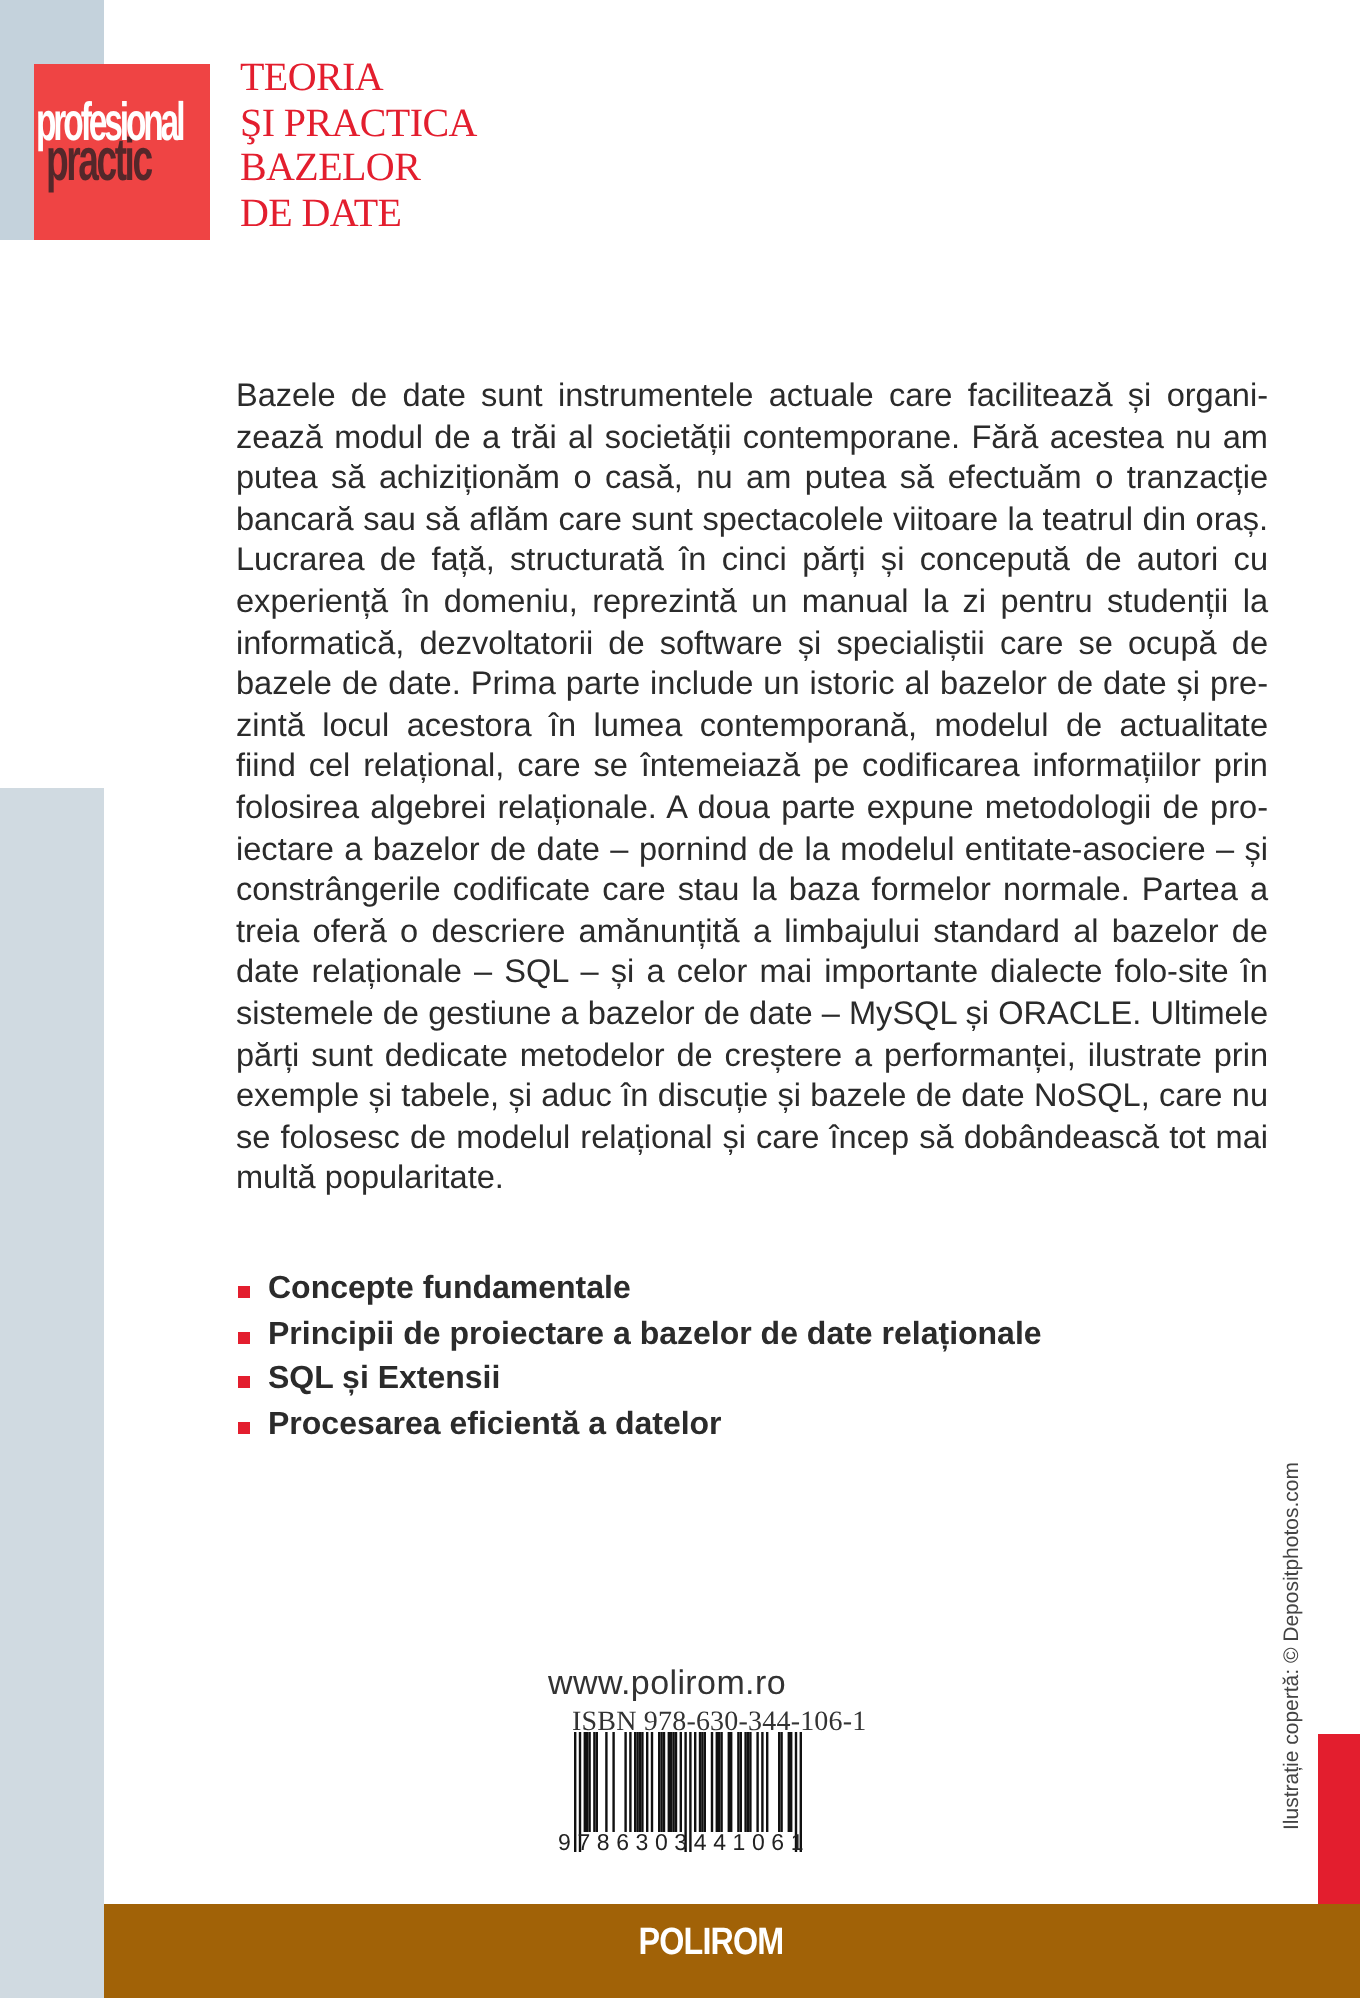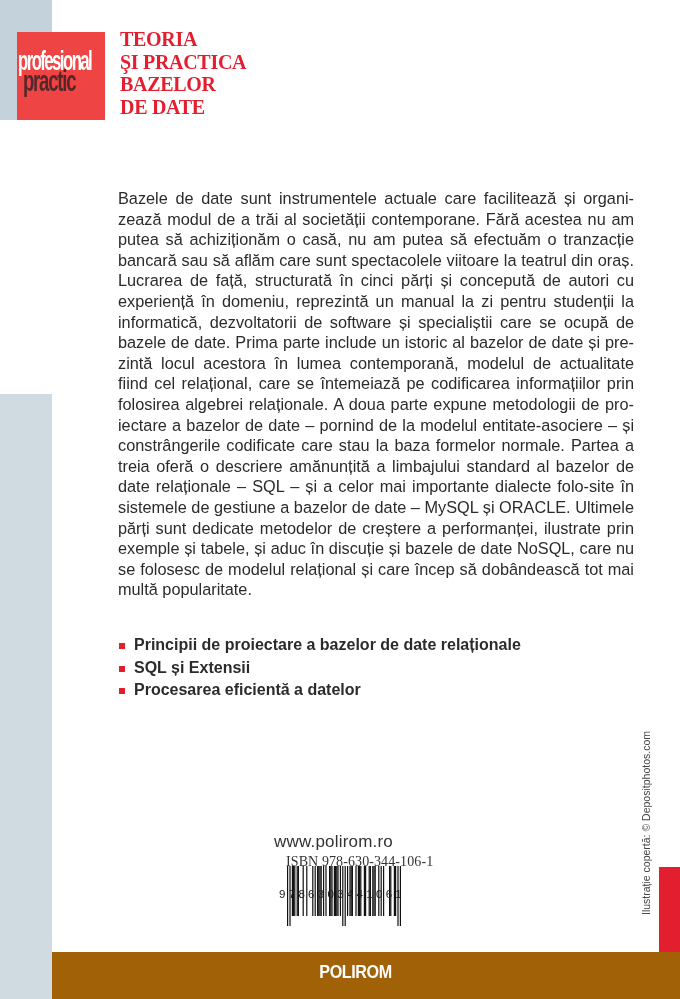--- a/index.html
+++ b/index.html
@@ -29,21 +29,21 @@
   }
   .logo-practic {
     position: absolute; left: 6px; top: 34px;
     font-family: "Liberation Sans", sans-serif; font-weight: bold;
     font-size: 30px; color: #3a2326; letter-spacing: -2px;
     transform: scaleX(0.62); transform-origin: left top; white-space: nowrap;
     line-height: 1; opacity: 0.85;
   }
   .title {
     position: absolute; left: 120px; top: 28px;
-    font-family: "Liberation Serif", serif; font-weight: bold;
+    font-family: "Liberation Serif", serif; font-weight: normal;
     font-size: 20px; line-height: 22.5px; color: #e31e2e;
     letter-spacing: -0.3px;
   }
   .title div { white-space: nowrap; }
   .description {
     position: absolute; left: 118px; top: 188px; width: 516px;
     font-size: 16.3px; line-height: 20.6px; color: #2b2b2b;
     text-align: justify; hyphens: manual;
   }
   .topics {
@@ -66,21 +66,21 @@
   .isbn {
     position: absolute; left: 286px; top: 854px;
     font-family: "Liberation Serif", serif; font-size: 14px; color: #333333;
     letter-spacing: 0.1px; white-space: nowrap;
   }
   .barcode {
     position: absolute; left: 283px; top: 866px; width: 122px; height: 62px;
   }
   .barcode svg { display: block; }
   .barcode-digits {
-    position: absolute; left: 279px; top: 888px;
+    position: absolute; left: 279px; top: 916px;
     font-size: 11.5px; color: #222; letter-spacing: 3.3px;
     font-family: "Liberation Sans", sans-serif;
     background: transparent; white-space: nowrap;
   }
   .credit {
     position: absolute; left: 640px; top: 915px;
     transform: rotate(-90deg); transform-origin: left top;
     font-size: 10.5px; color: #444; white-space: nowrap;
   }
   .red-strip-right {
@@ -111,21 +111,21 @@
 <div class="title">
   <div>TEORIA</div>
   <div>ŞI PRACTICA</div>
   <div>BAZELOR</div>
   <div>DE DATE</div>
 </div>
 
 <div class="description">Bazele de date sunt instrumentele actuale care facilitează și organi-zează modul de a trăi al societății contemporane. Fără acestea nu am putea să achiziționăm o casă, nu am putea să efectuăm o tranzacție bancară sau să aflăm care sunt spectacolele viitoare la teatrul din oraș. Lucrarea de față, structurată în cinci părți și concepută de autori cu experiență în domeniu, reprezintă un manual la zi pentru studenții la informatică, dezvoltatorii de software și specialiștii care se ocupă de bazele de date. Prima parte include un istoric al bazelor de date și pre-zintă locul acestora în lumea contemporană, modelul de actualitate fiind cel relațional, care se întemeiază pe codificarea informațiilor prin folosirea algebrei relaționale. A doua parte expune metodologii de pro-iectare a bazelor de date – pornind de la modelul entitate-asociere – și constrângerile codificate care stau la baza formelor normale. Partea a treia oferă o descriere amănunțită a limbajului standard al bazelor de date relaționale – SQL – și a celor mai importante dialecte folo-site în sistemele de gestiune a bazelor de date – MySQL și ORACLE. Ultimele părți sunt dedicate metodelor de creștere a performanței, ilustrate prin exemple și tabele, și aduc în discuție și bazele de date NoSQL, care nu se folosesc de modelul relațional și care încep să dobândească tot mai multă popularitate.</div>
 
 <ul class="topics">
-  <li><span class="bullet"></span></li>
+  <li><span class="bullet"></span><span>Concepte fundamentale</span></li>
   <li><span class="bullet"></span><span>Principii de proiectare a bazelor de date relaționale</span></li>
   <li><span class="bullet"></span><span>SQL și Extensii</span></li>
   <li><span class="bullet"></span><span>Procesarea eficientă a datelor</span></li>
 </ul>
 
 <div class="website">www.polirom.ro</div>
 <div class="isbn">ISBN  978-630-344-106-1</div>
 <div class="barcode">
   <svg id="barcode-svg" width="122" height="62">
       <rect x="4" y="0" width="1.2" height="60" fill="#111"></rect>

